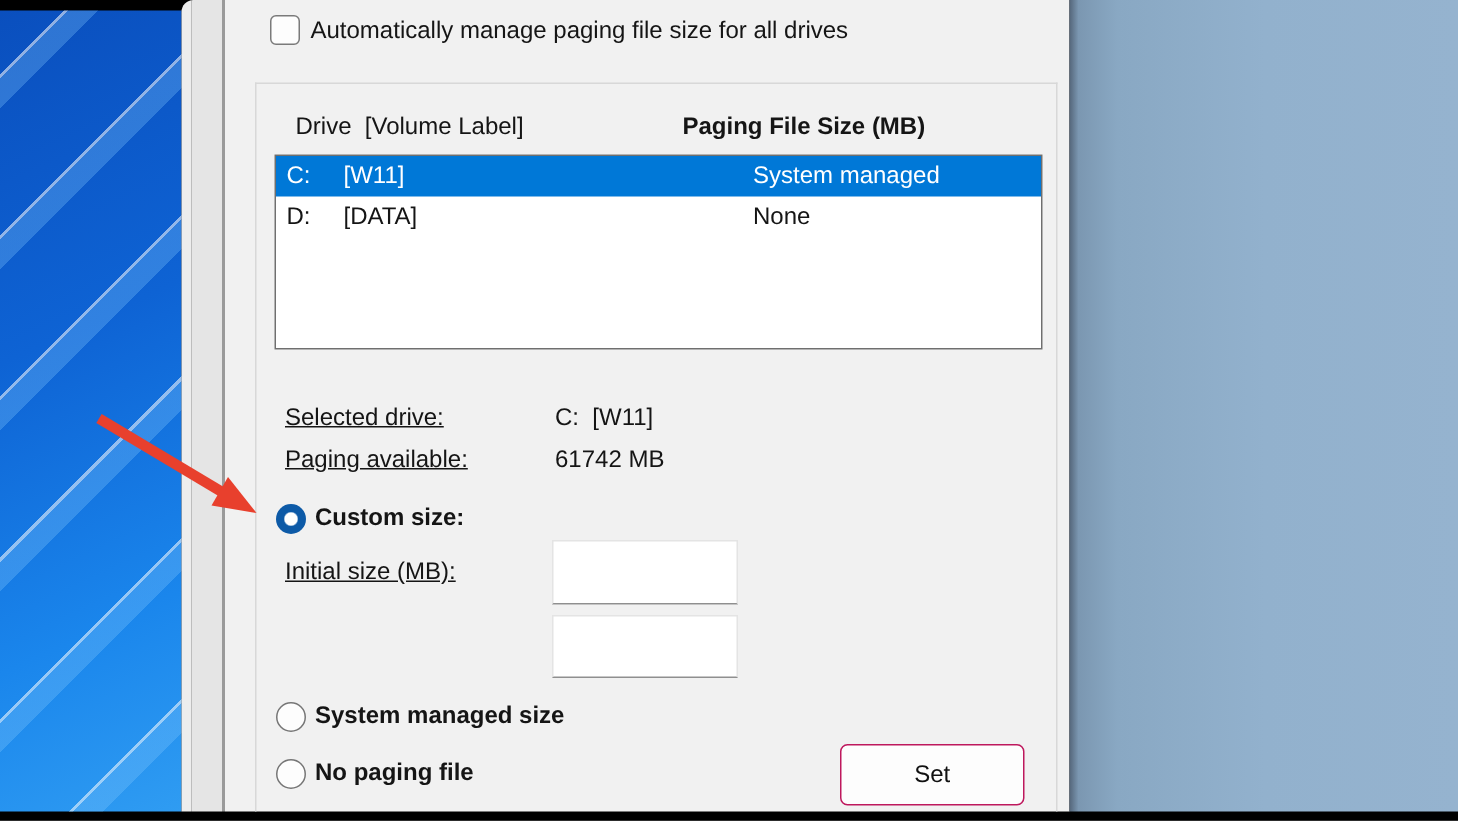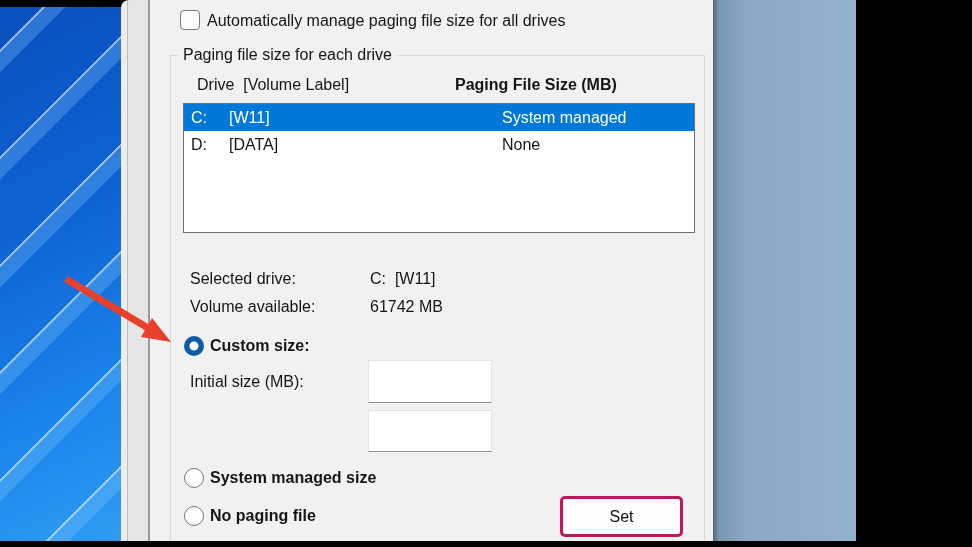--- a/index.html
+++ b/index.html
@@ -1,16 +1,16 @@
 <!DOCTYPE html>
 <html><head>
 <meta charset="utf-8">
 <style>
   html,body{margin:0;padding:0;background:#000;}
-  .canvas{position:relative;width:856px;height:547px;overflow:hidden;background:#000;
+  .canvas{position:relative;width:972px;height:547px;overflow:hidden;background:#000;
           font-family:"Liberation Sans",sans-serif;color:#151515;}
 
   
   .wallpaper{position:absolute;left:0;top:7px;width:121px;height:534px;
     background:
       repeating-linear-gradient(135deg, rgba(255,255,255,0) 0 30px, rgba(255,255,255,.55) 30px 32px,
         rgba(130,200,255,.30) 32px 46px, rgba(255,255,255,0) 46px 76px),
       linear-gradient(155deg,#0a4fbe 0%,#0e63d4 40%,#1a86ec 75%,#2f9cf2 100%);}
 
   
@@ -40,78 +40,77 @@
   .col-header--size{left:293px;font-weight:bold;}
 
   .listbox{position:absolute;left:33px;top:103px;width:512px;height:130px;box-sizing:border-box;
     background:#fff;border:1px solid #6f6f6f;}
   .lrow{position:relative;height:27px;font-size:16px;line-height:27px;}
   .lrow--sel{background:#0078d7;color:#fff;}
   .c-drive{position:absolute;left:7px;}
   .c-vol{position:absolute;left:45px;}
   .c-size{position:absolute;left:306px;margin-left:12px;}
 
-  .info-label,.field-label{position:absolute;left:40px;font-size:16px;white-space:pre;}
+  .info-label,.field-label{position:absolute;left:40px;font-size:16px;white-space:pre;text-decoration:underline;}
   .info-value{position:absolute;left:220px;font-size:16px;white-space:pre;}
 
   .radio{position:absolute;left:34px;width:20px;height:20px;border-radius:50%;box-sizing:border-box;
     border:1.6px solid #767676;background:#fdfdfd;}
   .radio--checked{border:none;
     background:radial-gradient(circle at 50% 50%, #ffffff 0 4px, #0d5aa7 5px 100%);}
   .radio-label{position:absolute;left:60px;font-size:16px;white-space:pre;font-weight:bold;}
 
   .textbox{position:absolute;left:218px;width:124px;box-sizing:border-box;background:#fff;
     border:1px solid #e4e4e4;border-bottom:1.6px solid #8f8f8f;font-size:16px;padding:0 8px;
     font-family:"Liberation Sans",sans-serif;outline:none;}
   .textbox--initial{top:360px;height:43px;}
   .textbox--maximum{top:410px;height:42px;}
 
   .set-btn{position:absolute;left:410px;top:496px;width:123px;height:41px;background:#fdfdfd;
-    border:3px solid #be185d;border-radius:5px;font-size:16px;color:#111;
+    border:1px solid #be185d;border-radius:5px;font-size:16px;color:#111;
     font-family:"Liberation Sans",sans-serif;cursor:default;}
 
   .arrow-overlay{position:absolute;left:0;top:0;width:972px;height:547px;pointer-events:none;z-index:5;}
 </style>
 </head>
 <body>
 
 <div class="canvas">
 
   <div class="wallpaper"></div>
   <div class="back-window"></div>
   <div class="dialog-edge"></div>
 
   <div class="dialog">
 
     <span class="checkbox"></span>
     <span class="chk-label">Automatically manage paging file size for all drives</span>
 
     <div class="groupbox"></div>
-    <div class="group-label">Paging file size for each drive</div>
 
     <div class="col-header col-header--drive">Drive  [Volume Label]</div>
     <div class="col-header col-header--size">Paging File Size (MB)</div>
 
     <div class="listbox">
       <div class="lrow lrow--sel">
         <span class="c-drive">C:</span>
         <span class="c-vol">[W11]</span>
         <span class="c-size">System managed</span>
       </div>
       <div class="lrow">
         <span class="c-drive">D:</span>
         <span class="c-vol">[DATA]</span>
         <span class="c-size">None</span>
       </div>
     </div>
 
     <div class="info-label" style="top:270px">Selected drive:</div>
     <div class="info-value" style="top:270px">C:  [W11]</div>
 
-    <div class="info-label" style="top:298px">Volume available:</div>
+    <div class="info-label" style="top:298px">Paging available:</div>
     <div class="info-value" style="top:298px">61742 MB</div>
 
     <span class="radio radio--checked" style="top:336px"></span>
     <span class="radio-label" style="top:337px">Custom size:</span>
 
     <div class="field-label" style="top:373px">Initial size (MB):</div>
     <input class="textbox textbox--initial" type="text" value="" style="">
 
     <input class="textbox textbox--maximum" type="text" value="" style="">
 

